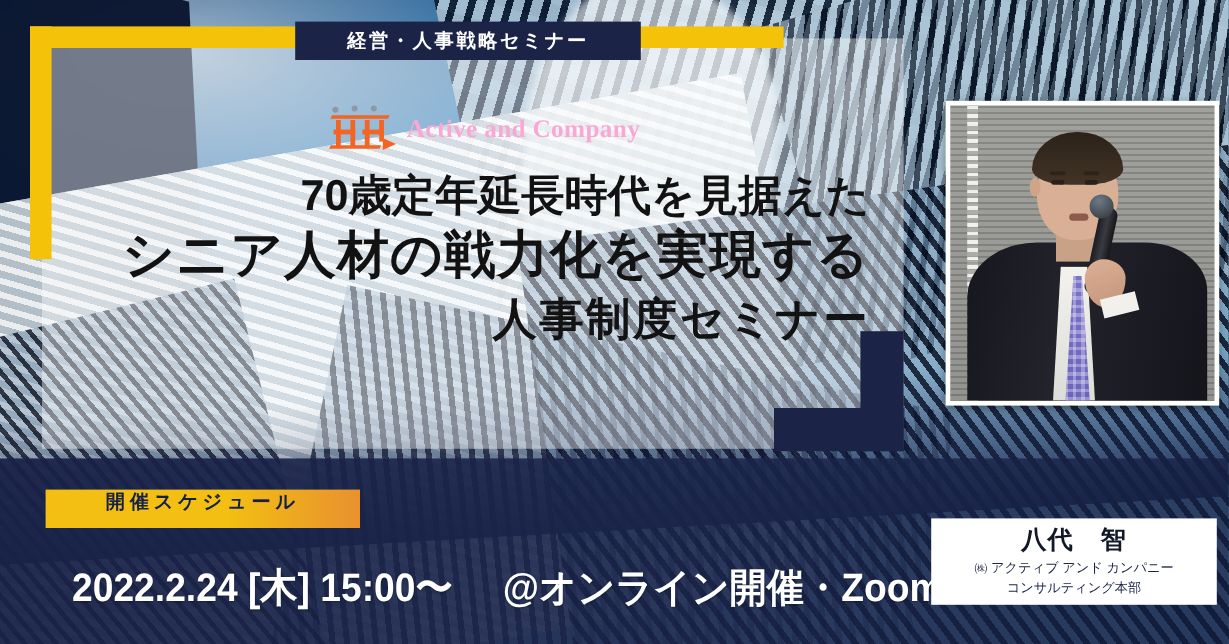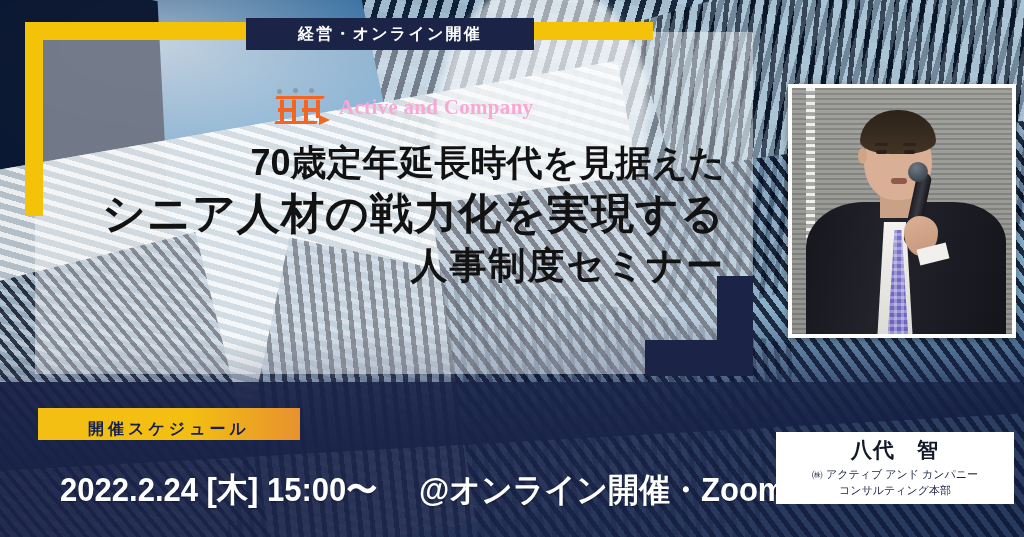--- a/index.html
+++ b/index.html
@@ -196,21 +196,21 @@
   }
   .tl1 { font-size:36px; letter-spacing:0px;  line-height:1.28; }
   .tl2 { font-size:43px; letter-spacing:1px;  line-height:1.30; }
   .tl3 { font-size:37px; letter-spacing:2px;  line-height:1.30; }
 
   
   .sched {
     position:absolute; left:38px; top:408px;
     width:262px; height:32px;
     background:linear-gradient(90deg,#f3bf12 0%,#f3bf12 58%,#e8912f 100%);
-    display:flex; align-items:flex-end; justify-content:center;
+    display:flex; align-items:flex-start; justify-content:center;
   }
   .sched span {
     color:#14204a; font-size:16px; font-weight:bold;
     letter-spacing:4px; white-space:nowrap;
     font-family:"Liberation Sans","DejaVu Sans",sans-serif;
   }
 
   
   .dateline {
     position:absolute; left:60px; top:468px;
@@ -355,21 +355,21 @@
   <div class="bottom-band"></div>
 
   <div class="panel"></div>
   <div class="panel-accent"></div>
   <div class="panel-accent2"></div>
 
   <div class="bracket-h"></div>
   <div class="bracket-v"></div>
 
   <div class="badge-top">
-    <span>経営・オンライン開催</span>
+    <span>経営・人事戦略セミナー</span>
   </div>
 
   <div class="logo">
     <div class="logo-mark">
       <div class="dot d1"></div>
       <div class="dot d2"></div>
       <div class="dot d3"></div>
       <div class="topbar"></div>
       <div class="stem" style="left:8px;  top:12px; height:22px;"></div>
       <div class="stem" style="left:20px; top:12px; height:22px;"></div>

